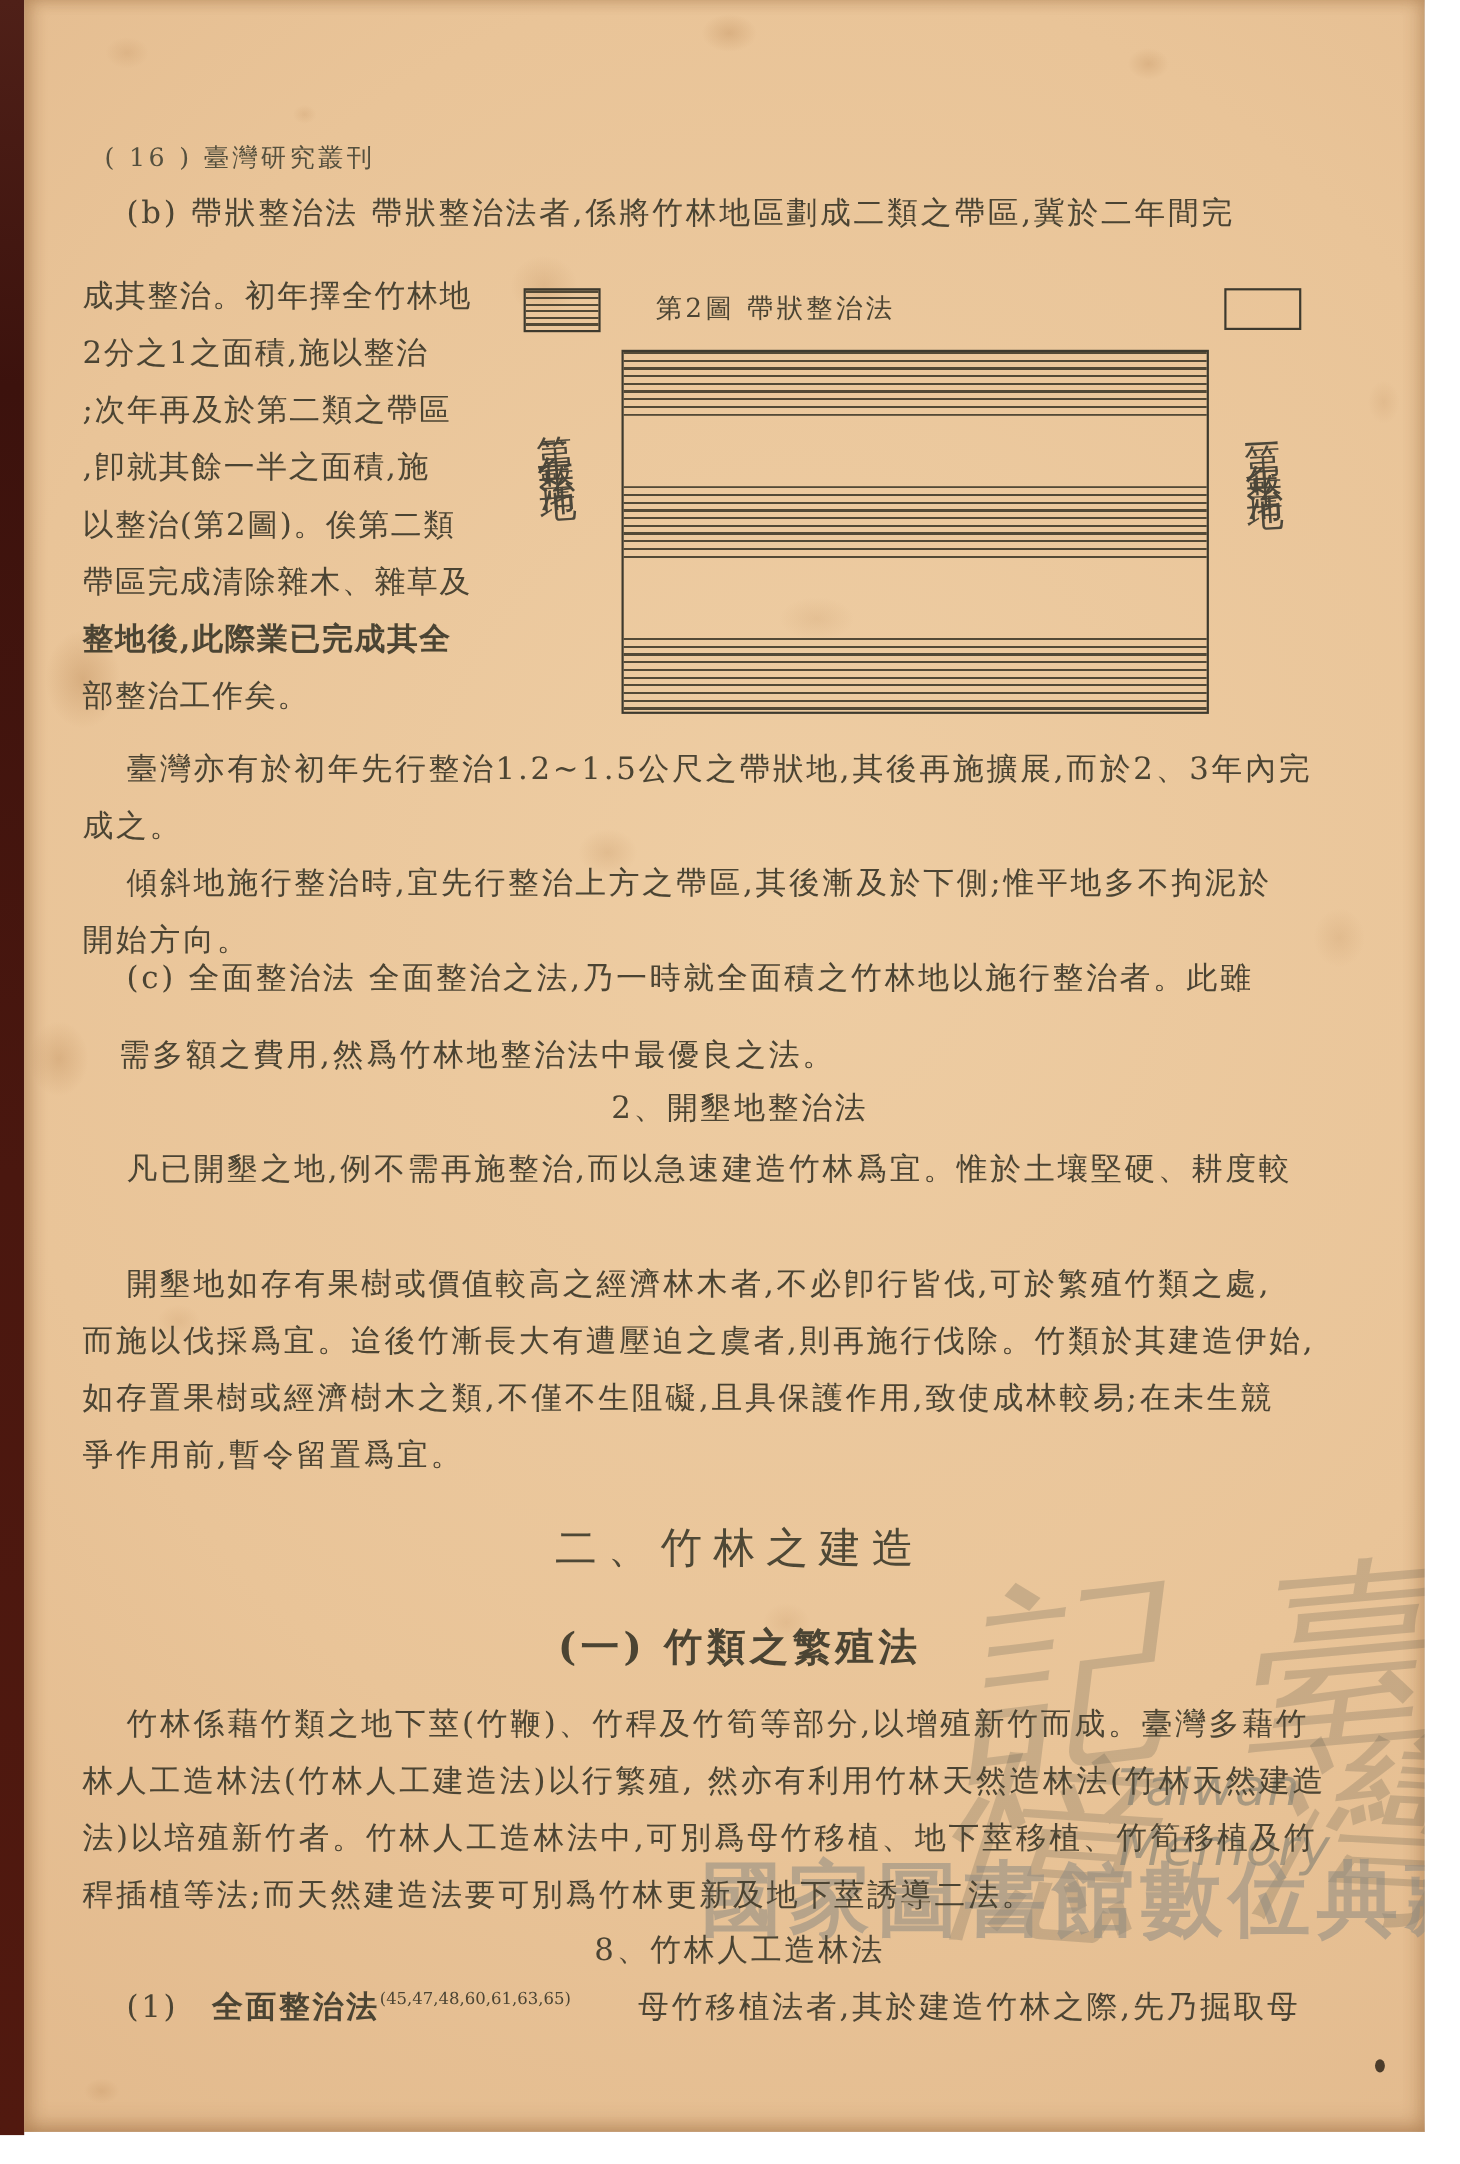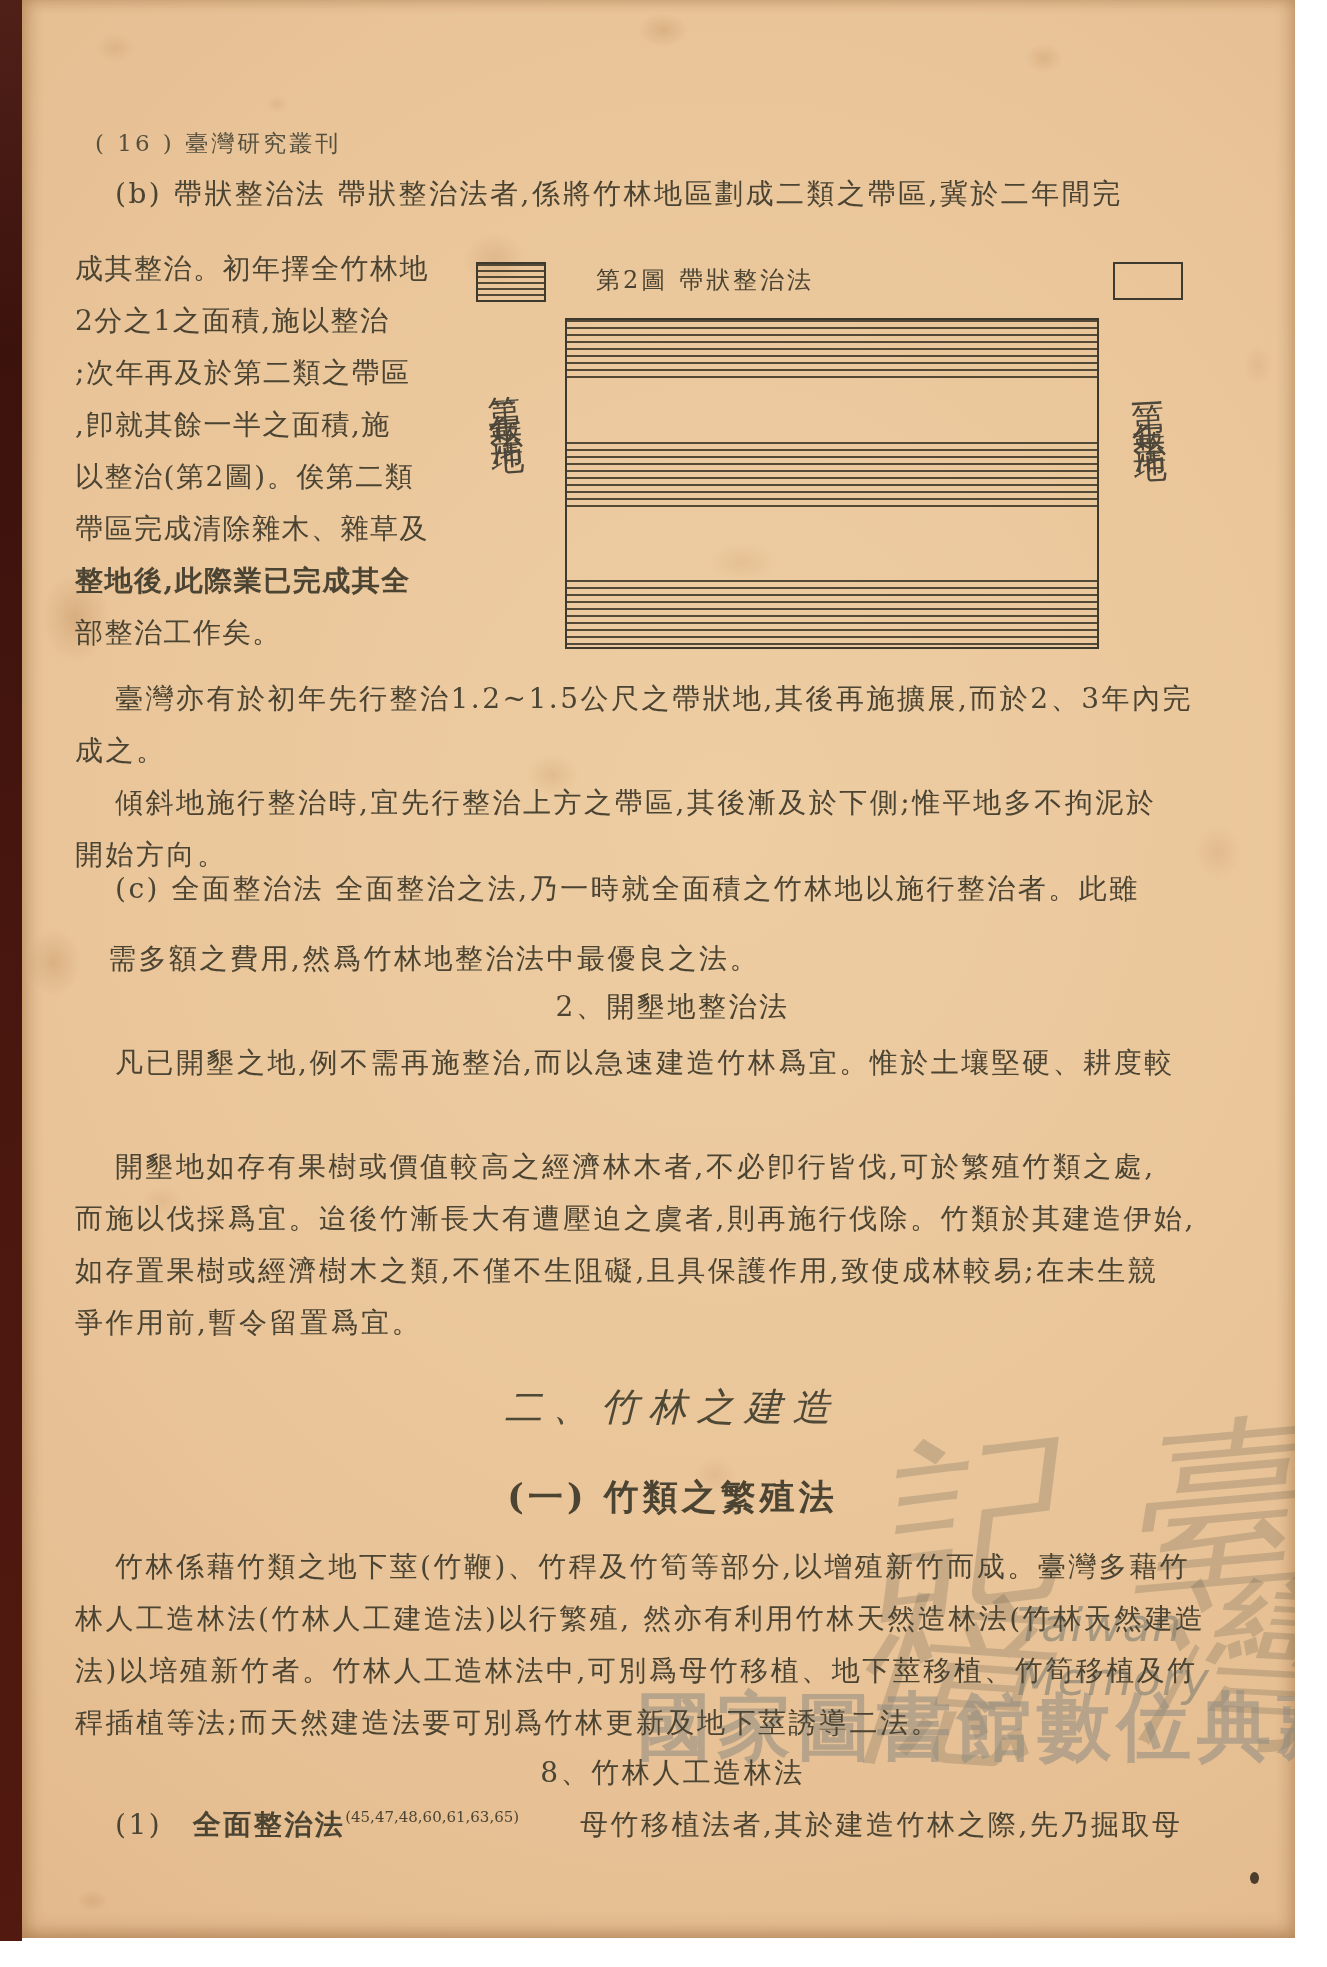--- a/index.html
+++ b/index.html
@@ -10,21 +10,21 @@
   .paper{position:absolute;left:22px;top:0;width:1273px;height:1938px;overflow:hidden;
          background:radial-gradient(120% 90% at 55% 42%, #eecda3 0%, #e9c498 48%, #e0b689 88%, #d9ad7e 100%);
          box-shadow:inset 0 -8px 18px rgba(130,80,35,.25), inset -6px 0 14px rgba(130,80,35,.18), inset 8px 0 14px rgba(130,80,35,.22);}
   .stain{position:absolute;border-radius:50%;
          background:radial-gradient(closest-side, rgba(152,92,36,.55), rgba(152,92,36,0) 72%);}
   .inkdot{position:absolute;background:#241c12;border-radius:50%;}
   .line{position:absolute;white-space:nowrap;color:#4b4433;font-size:28px;letter-spacing:2.5px;z-index:3;}
   .leftcol{font-size:28px;letter-spacing:1.5px;}
   .header-line{font-size:23px;color:#55503e;letter-spacing:3px;}
   .centered{left:53px;width:1195px;text-align:center;}
-  .chapter-title{font-size:38px;letter-spacing:10px;color:#4e4836;font-style:italic;}
+  .chapter-title{font-size:38px;letter-spacing:10px;color:#4e4836;}
   .sub-bold{font-weight:bold;font-size:35px;letter-spacing:4px;}
   .fig-caption{font-size:24px;letter-spacing:3px;color:#4b4433;}
   .fig-rect{position:absolute;left:543px;top:318px;width:530px;height:327px;
             border:2px solid #3e3a2e;z-index:2;display:flex;flex-direction:column;}
   .band-striped{background:repeating-linear-gradient(to bottom, rgba(62,56,40,.88) 0 2px, rgba(62,56,40,0) 2px 7px);}
   .band-blank{background:transparent;}
   .legend-box{position:absolute;border:2px solid #3e3a2e;z-index:2;}
   .legend-striped{background:repeating-linear-gradient(to bottom, rgba(62,56,40,.88) 0 2px, rgba(62,56,40,0) 2px 6px);}
   .vlabel{position:absolute;writing-mode:vertical-rl;text-orientation:upright;
           font-size:33px;letter-spacing:9px;color:#4c473a;z-index:2;

